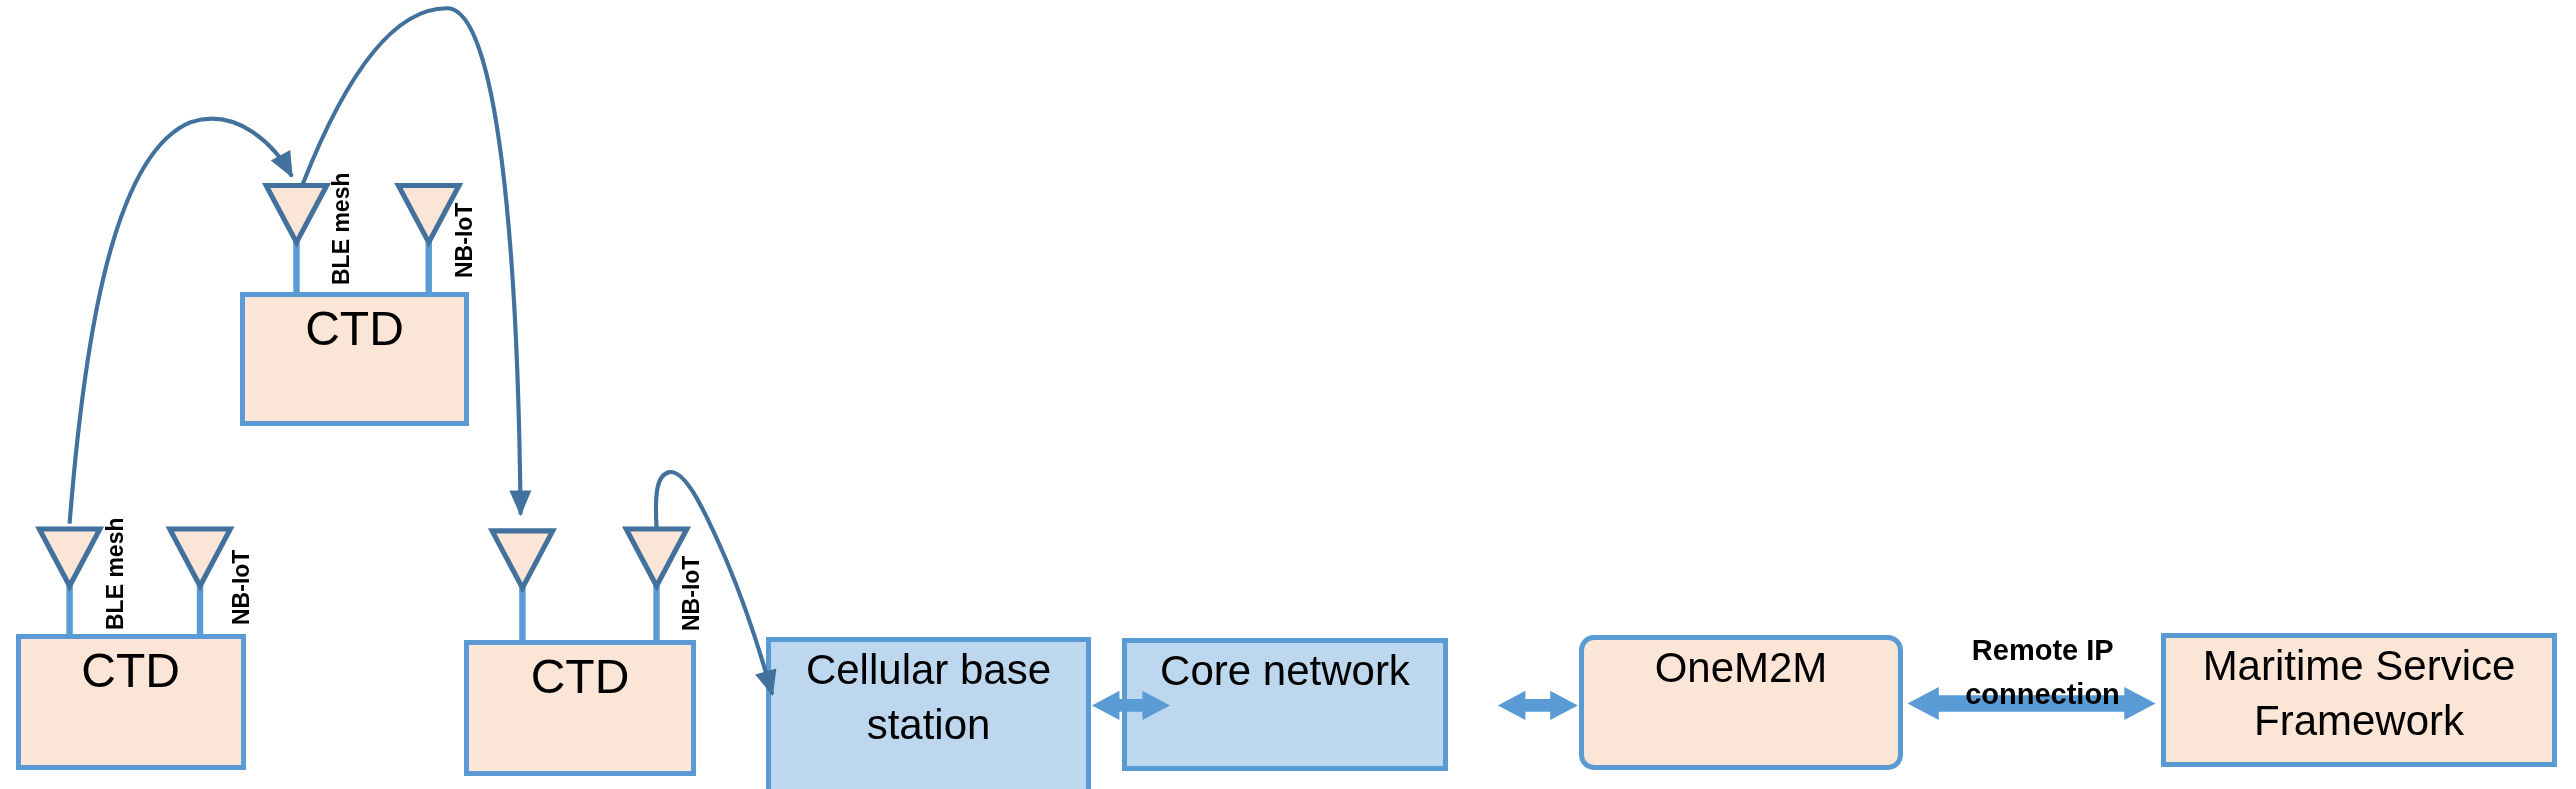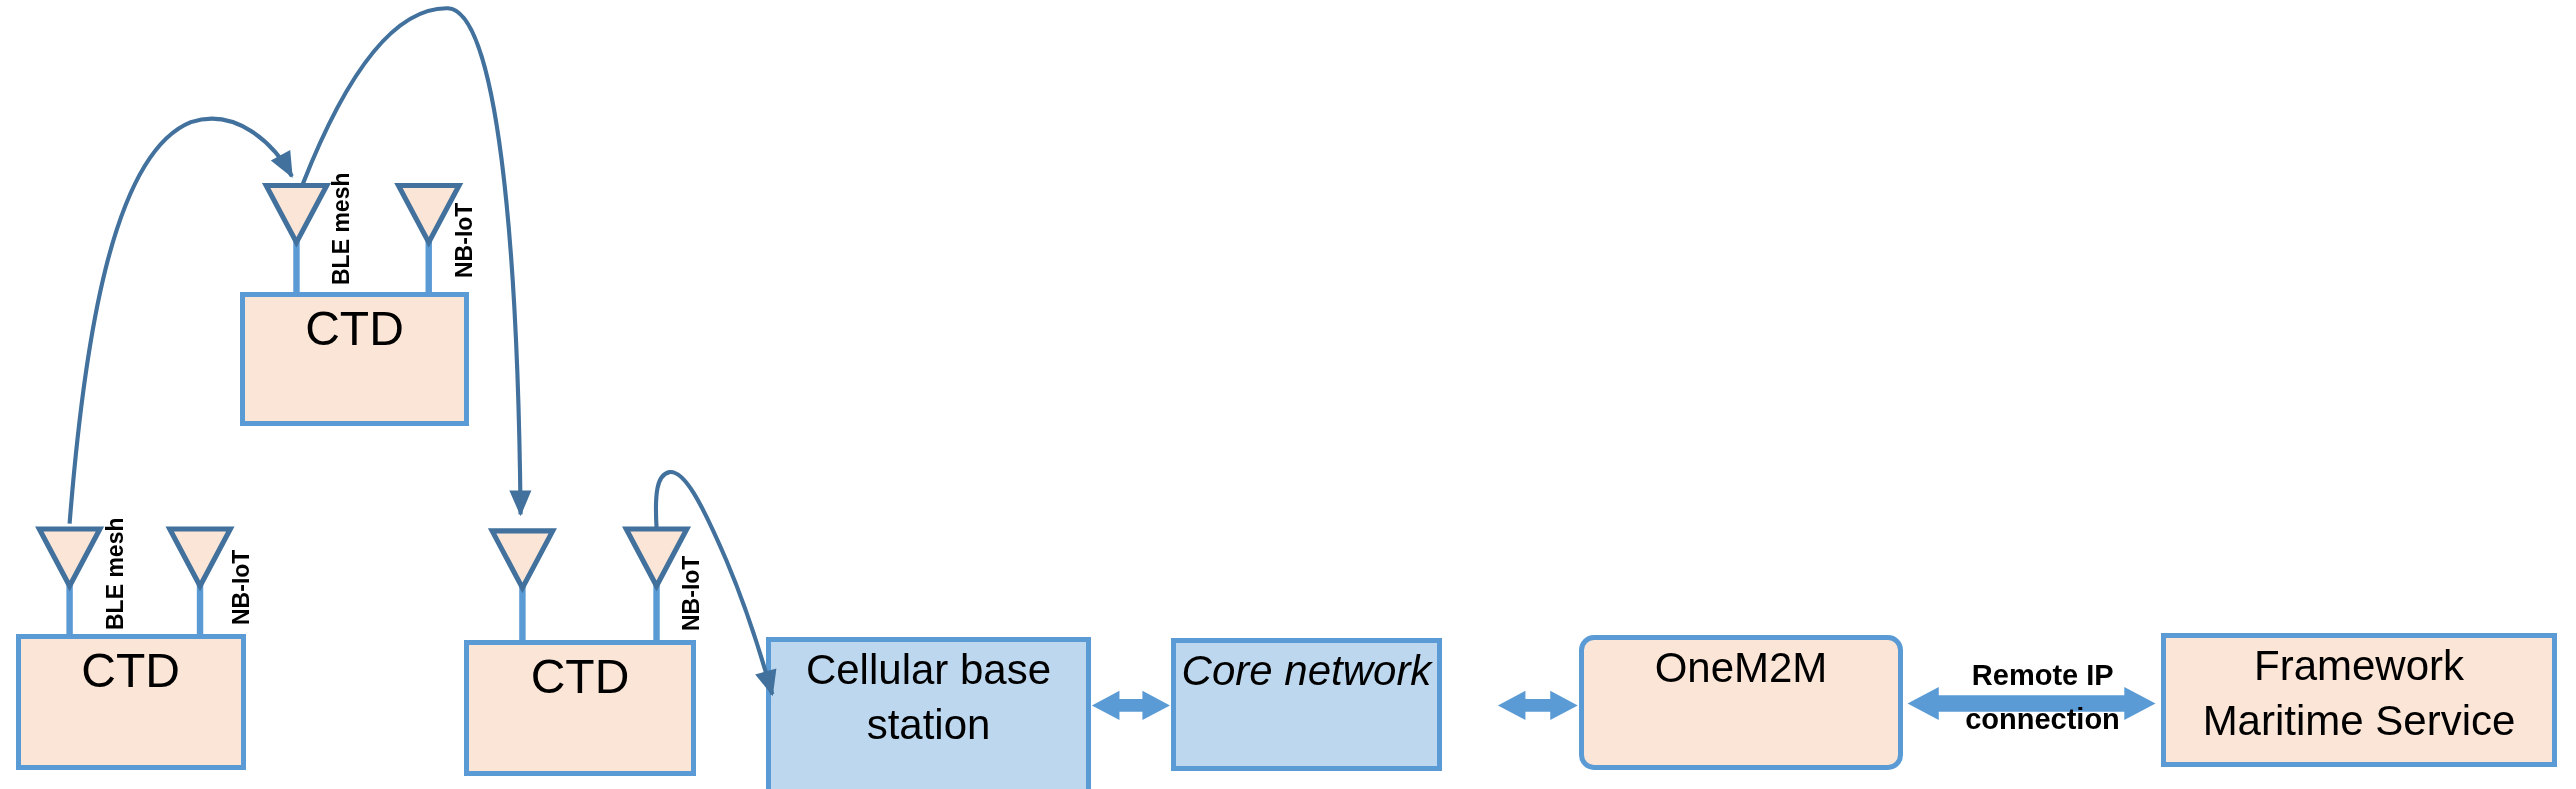--- a/index.html
+++ b/index.html
@@ -14,21 +14,21 @@
   }
   .node.peach{background:#FBE5D6;}
   .node.blue{background:#BDD7EE;}
   .node.ctd{font-size:48px;}
   .node span{display:block;}
   .vlabel{
     position:absolute;transform:rotate(-90deg);transform-origin:0 0;
     white-space:nowrap;font-weight:bold;font-size:23px;color:#000;letter-spacing:0px;
   }
   .hlabel{
-    position:absolute;left:1914px;top:653px;width:257px;
+    position:absolute;left:1914px;top:628px;width:257px;
     text-align:center;font-weight:bold;font-size:29px;line-height:44px;color:#000;
   }
 </style>
 </head>
 <body>
 
 <div id="stage">
 
   <div class="node peach ctd" style="left:240px;top:292px;width:229px;height:134px;">
     <span>CTD</span>
@@ -40,31 +40,31 @@
 
   <div class="node peach ctd" style="left:464px;top:640px;width:232px;height:136px;">
     <span>CTD</span>
   </div>
 
   <div class="node blue" style="left:766px;top:637px;width:325px;height:176px;">
     <span>Cellular base</span>
     <span>station</span>
   </div>
 
-  <div class="node blue" style="left:1171px;top:638px;width:271px;height:133px;font-style:italic;">
+  <div class="node blue" style="left:1122px;top:638px;width:326px;height:133px;">
     <span>Core network</span>
   </div>
 
   <div class="node peach" style="left:1579px;top:635px;width:324px;height:135px;border-radius:15px;">
     <span>OneM2M</span>
   </div>
 
   <div class="node peach" style="left:2161px;top:633px;width:396px;height:134px;">
+    <span>Maritime Service</span>
     <span>Framework</span>
-    <span>Maritime Service</span>
   </div>
 
   <svg id="overlay" width="2576" height="789" viewBox="0 0 2803 859">
     <defs>
       <marker id="ah" markerUnits="userSpaceOnUse" markerWidth="30" markerHeight="26" refX="27" refY="13" orient="auto">
         <path d="M1,1 L29,13 L1,25 Z" fill="#41719C"></path>
       </marker>
     </defs>
 
     <g stroke="#5B9BD5" stroke-width="7">

